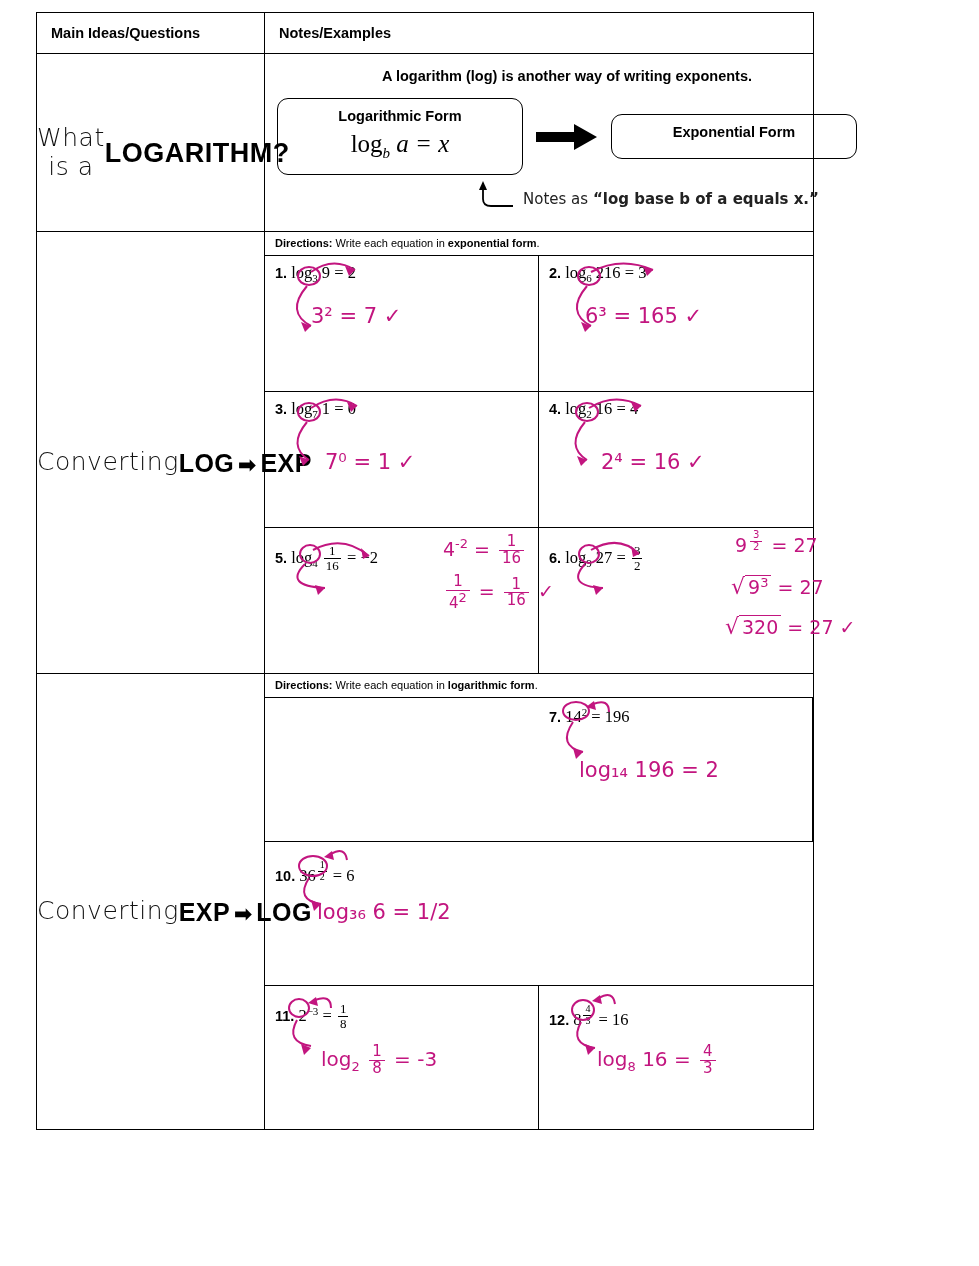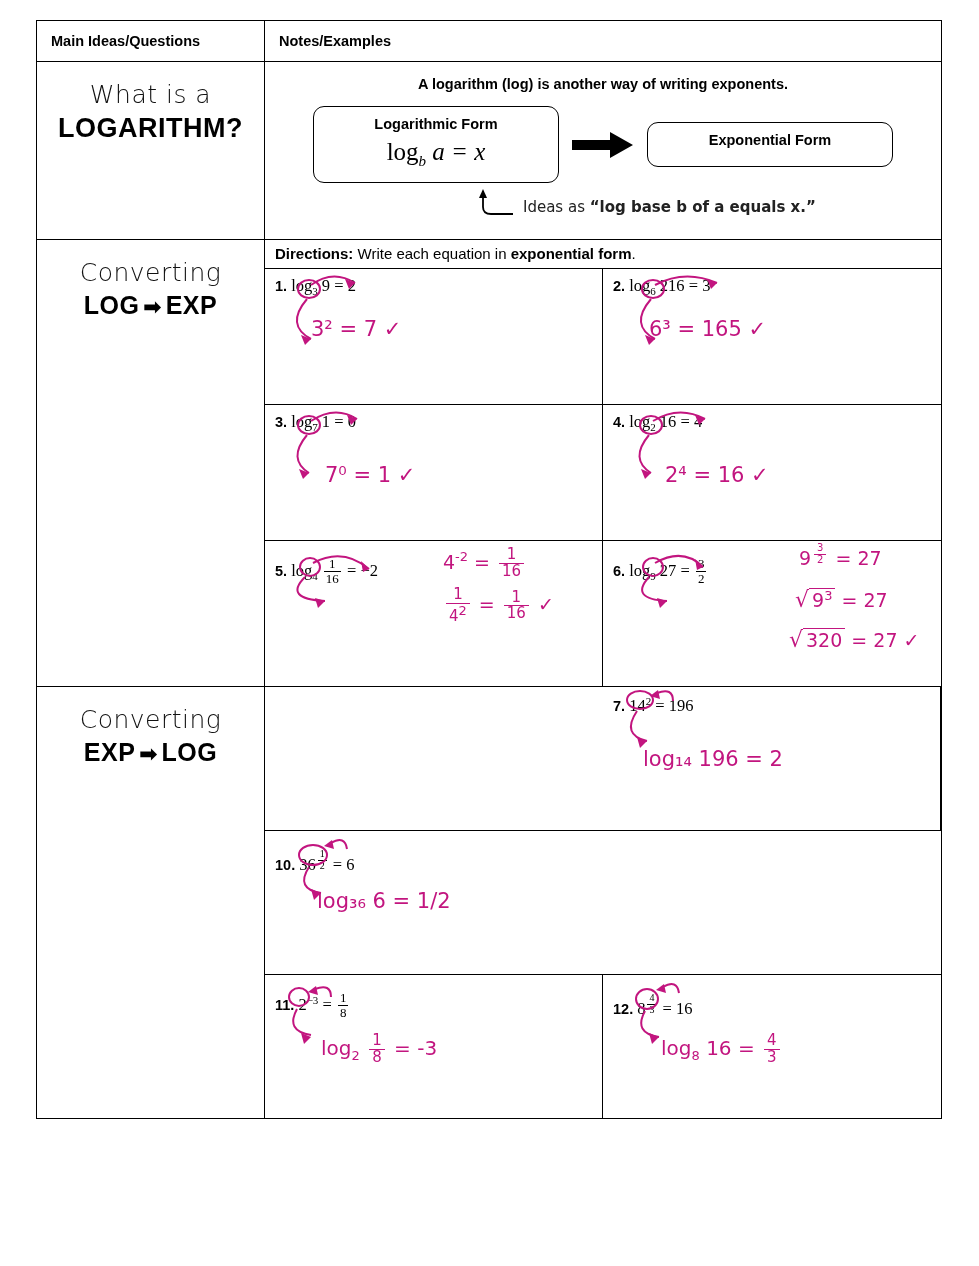--- a/index.html
+++ b/index.html
@@ -10,22 +10,22 @@
   body {
     width: 979px;
     height: 1266px;
     font-family: "Liberation Sans", sans-serif;
     color: #000;
     position: relative;
   }
   .sheet {
     position: absolute;
     left: 36px;
-    top: 20px;
-    width: 906px;
+    top: 12px;
+    width: 778px;
     border: 1.5px solid #000;
     box-sizing: border-box;
   }
   .row {
     display: flex;
     border-bottom: 1.5px solid #000;
   }
   .row:last-child { border-bottom: none; }
   .col-left {
     width: 228px;
@@ -44,21 +44,20 @@
     height: 40px;
     display: flex;
     align-items: center;
     padding-left: 14px;
     font-weight: bold;
     font-size: 14.5px;
   }
   
   .title-block {
     display: flex;
-    flex-direction: column;
     align-items: center;
     justify-content: flex-start;
     padding-top: 18px;
     height: 100%;
     box-sizing: border-box;
     text-align: center;
   }
   .script {
     font-family: "DejaVu Sans", sans-serif;
     font-size: 25px;
@@ -143,21 +142,21 @@
   }
   .read-as .hook {
     margin-right: 6px;
   }
   .read-as b { font-weight: bold; }
 
   
   .directions {
     border-bottom: 1.2px solid #000;
     padding: 5px 10px 6px 10px;
-    font-size: 15px;
+    font-size: 11px;
   }
   .directions b { font-weight: bold; }
 
   
   .prow {
     display: flex;
     border-bottom: 1.2px solid #000;
   }
   .prow:last-child { border-bottom: none; }
   .pcell {
@@ -272,21 +271,21 @@
           </div>
         </div>
         <div class="read-as">
           <span class="hook">
             <svg width="40" height="30" viewBox="0 0 40 30">
               <path d="M6,2 L6,18 Q6,25 14,25 L36,25" stroke="#000" stroke-width="1.8" fill="none"></path>
               <polygon points="6,0 2,9 10,9" fill="#000"></polygon>
             </svg>
           </span>
           <span style="padding-top:9px;">
-            <span>Ideas as </span><b><span>“log base b of a equals x.”</span></b>
+            <span>Notes as </span><b><span>“log base b of a equals x.”</span></b>
           </span>
         </div>
       </div>
     </div>
   </div>
 
   <div class="row">
     <div class="col-left">
       <div class="title-block">
         <div class="script">Converting</div>
@@ -438,20 +437,24 @@
     <div class="col-left">
       <div class="title-block">
         <div class="script">Converting</div>
         <div class="bold-title small">
           <span>EXP</span><span class="arrow-gl">➡</span><span>LOG</span>
         </div>
       </div>
     </div>
     <div class="col-right">
 
+      <div class="directions">
+        <b>Directions:</b>
+        <span>Write each equation in </span><b>logarithmic form</b><span>.</span>
+      </div>
 
       <div class="prow" style="height:143px;justify-content:flex-end;">
         <div class="pcell left">
           <div class="q">
             <b>7.</b>
             <span class="qser">14<span class="sup">2</span> = 196</span>
           </div>
           <svg class="ink">
             <ellipse cx="37" cy="13" rx="13" ry="9" stroke="#c2157f" stroke-width="2" fill="none"></ellipse>
             <path d="M54,6 q16,-6 16,8" stroke="#c2157f" stroke-width="2" fill="none"></path>

